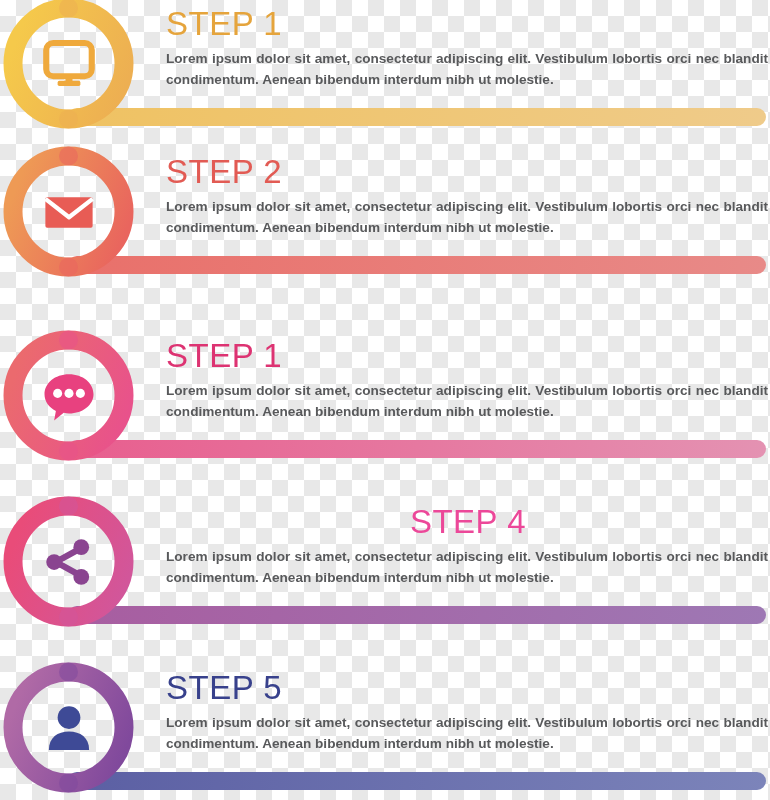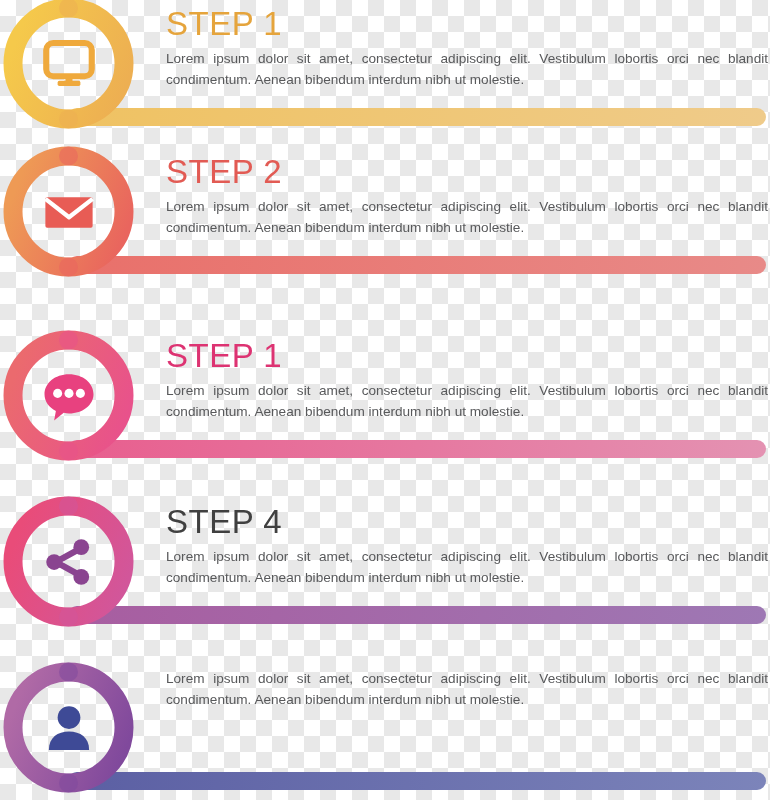--- a/index.html
+++ b/index.html
@@ -92,20 +92,21 @@
   }
   .step-desc {
     font-size: 13.6px;
     line-height: 21px;
     color: #58595b;
     margin: 0;
     width: 602px;
     text-align: justify;
     text-justify: inter-word;
     hyphens: manual;
+    font-weight: bold;
   }
 </style>
 </head>
 <body>
 
 <div id="infographic">
     <div class="step-row" style="top: 0px;">
       <div class="step-bar" style="background: linear-gradient(90deg, rgb(239, 194, 98) 0%, rgb(239, 203, 138) 100%);"></div>
       <div class="step-ring">
         <svg viewBox="0 0 131 131" aria-hidden="true">
@@ -204,21 +205,21 @@
       <div class="step-icon">
         <svg viewBox="0 0 64 64" aria-hidden="true">
           <line x1="17" y1="32" x2="46" y2="16" stroke="#8A4490" stroke-width="7" stroke-linecap="round"></line>
           <line x1="17" y1="32" x2="46" y2="48" stroke="#8A4490" stroke-width="7" stroke-linecap="round"></line>
           <circle cx="46" cy="15" r="9" fill="#8A4490"></circle>
           <circle cx="46" cy="49" r="9" fill="#8A4490"></circle>
           <circle cx="15" cy="32" r="9" fill="#8A4490"></circle>
         </svg>
       </div>
       <div class="step-text">
-        <div class="step-title" style="color: #404040;">STEP 4</div>
+        <div class="step-title" style="color: #ec4899; text-align: center;">STEP 4</div>
         <div class="step-desc">Lorem ipsum dolor sit amet, consectetur adipiscing elit. Vestibulum lobortis orci nec blandit condimentum. Aenean bibendum interdum nibh ut molestie.</div>
       </div>
     </div>
     <div class="step-row" style="top: 664px;">
       <div class="step-bar" style="background: linear-gradient(90deg, rgb(91, 95, 163) 0%, rgb(124, 132, 186) 100%);"></div>
       <div class="step-ring">
         <svg viewBox="0 0 131 131" aria-hidden="true">
           <defs>
             <linearGradient id="ringgrad4" x1="0" y1="0.35" x2="1" y2="0.75">
               <stop offset="0%" stop-color="#B06AA6"></stop>
@@ -230,16 +231,17 @@
           <circle cx="65.5" cy="121" r="9.5" fill="#80499C" opacity="0.55"></circle>
         </svg>
       </div>
       <div class="step-icon">
         <svg viewBox="0 0 64 64" aria-hidden="true">
           <circle cx="32" cy="20" r="13" fill="#3E4A96"></circle>
           <path d="M9 57 C9 43 19 36 32 36 C45 36 55 43 55 57 Z" fill="#3E4A96"></path>
         </svg>
       </div>
       <div class="step-text">
+        <div class="step-title" style="color: rgb(56, 65, 140);">STEP 5</div>
         <div class="step-desc">Lorem ipsum dolor sit amet, consectetur adipiscing elit. Vestibulum lobortis orci nec blandit condimentum. Aenean bibendum interdum nibh ut molestie.</div>
       </div>
     </div>
   </div>
 
 </body></html>

